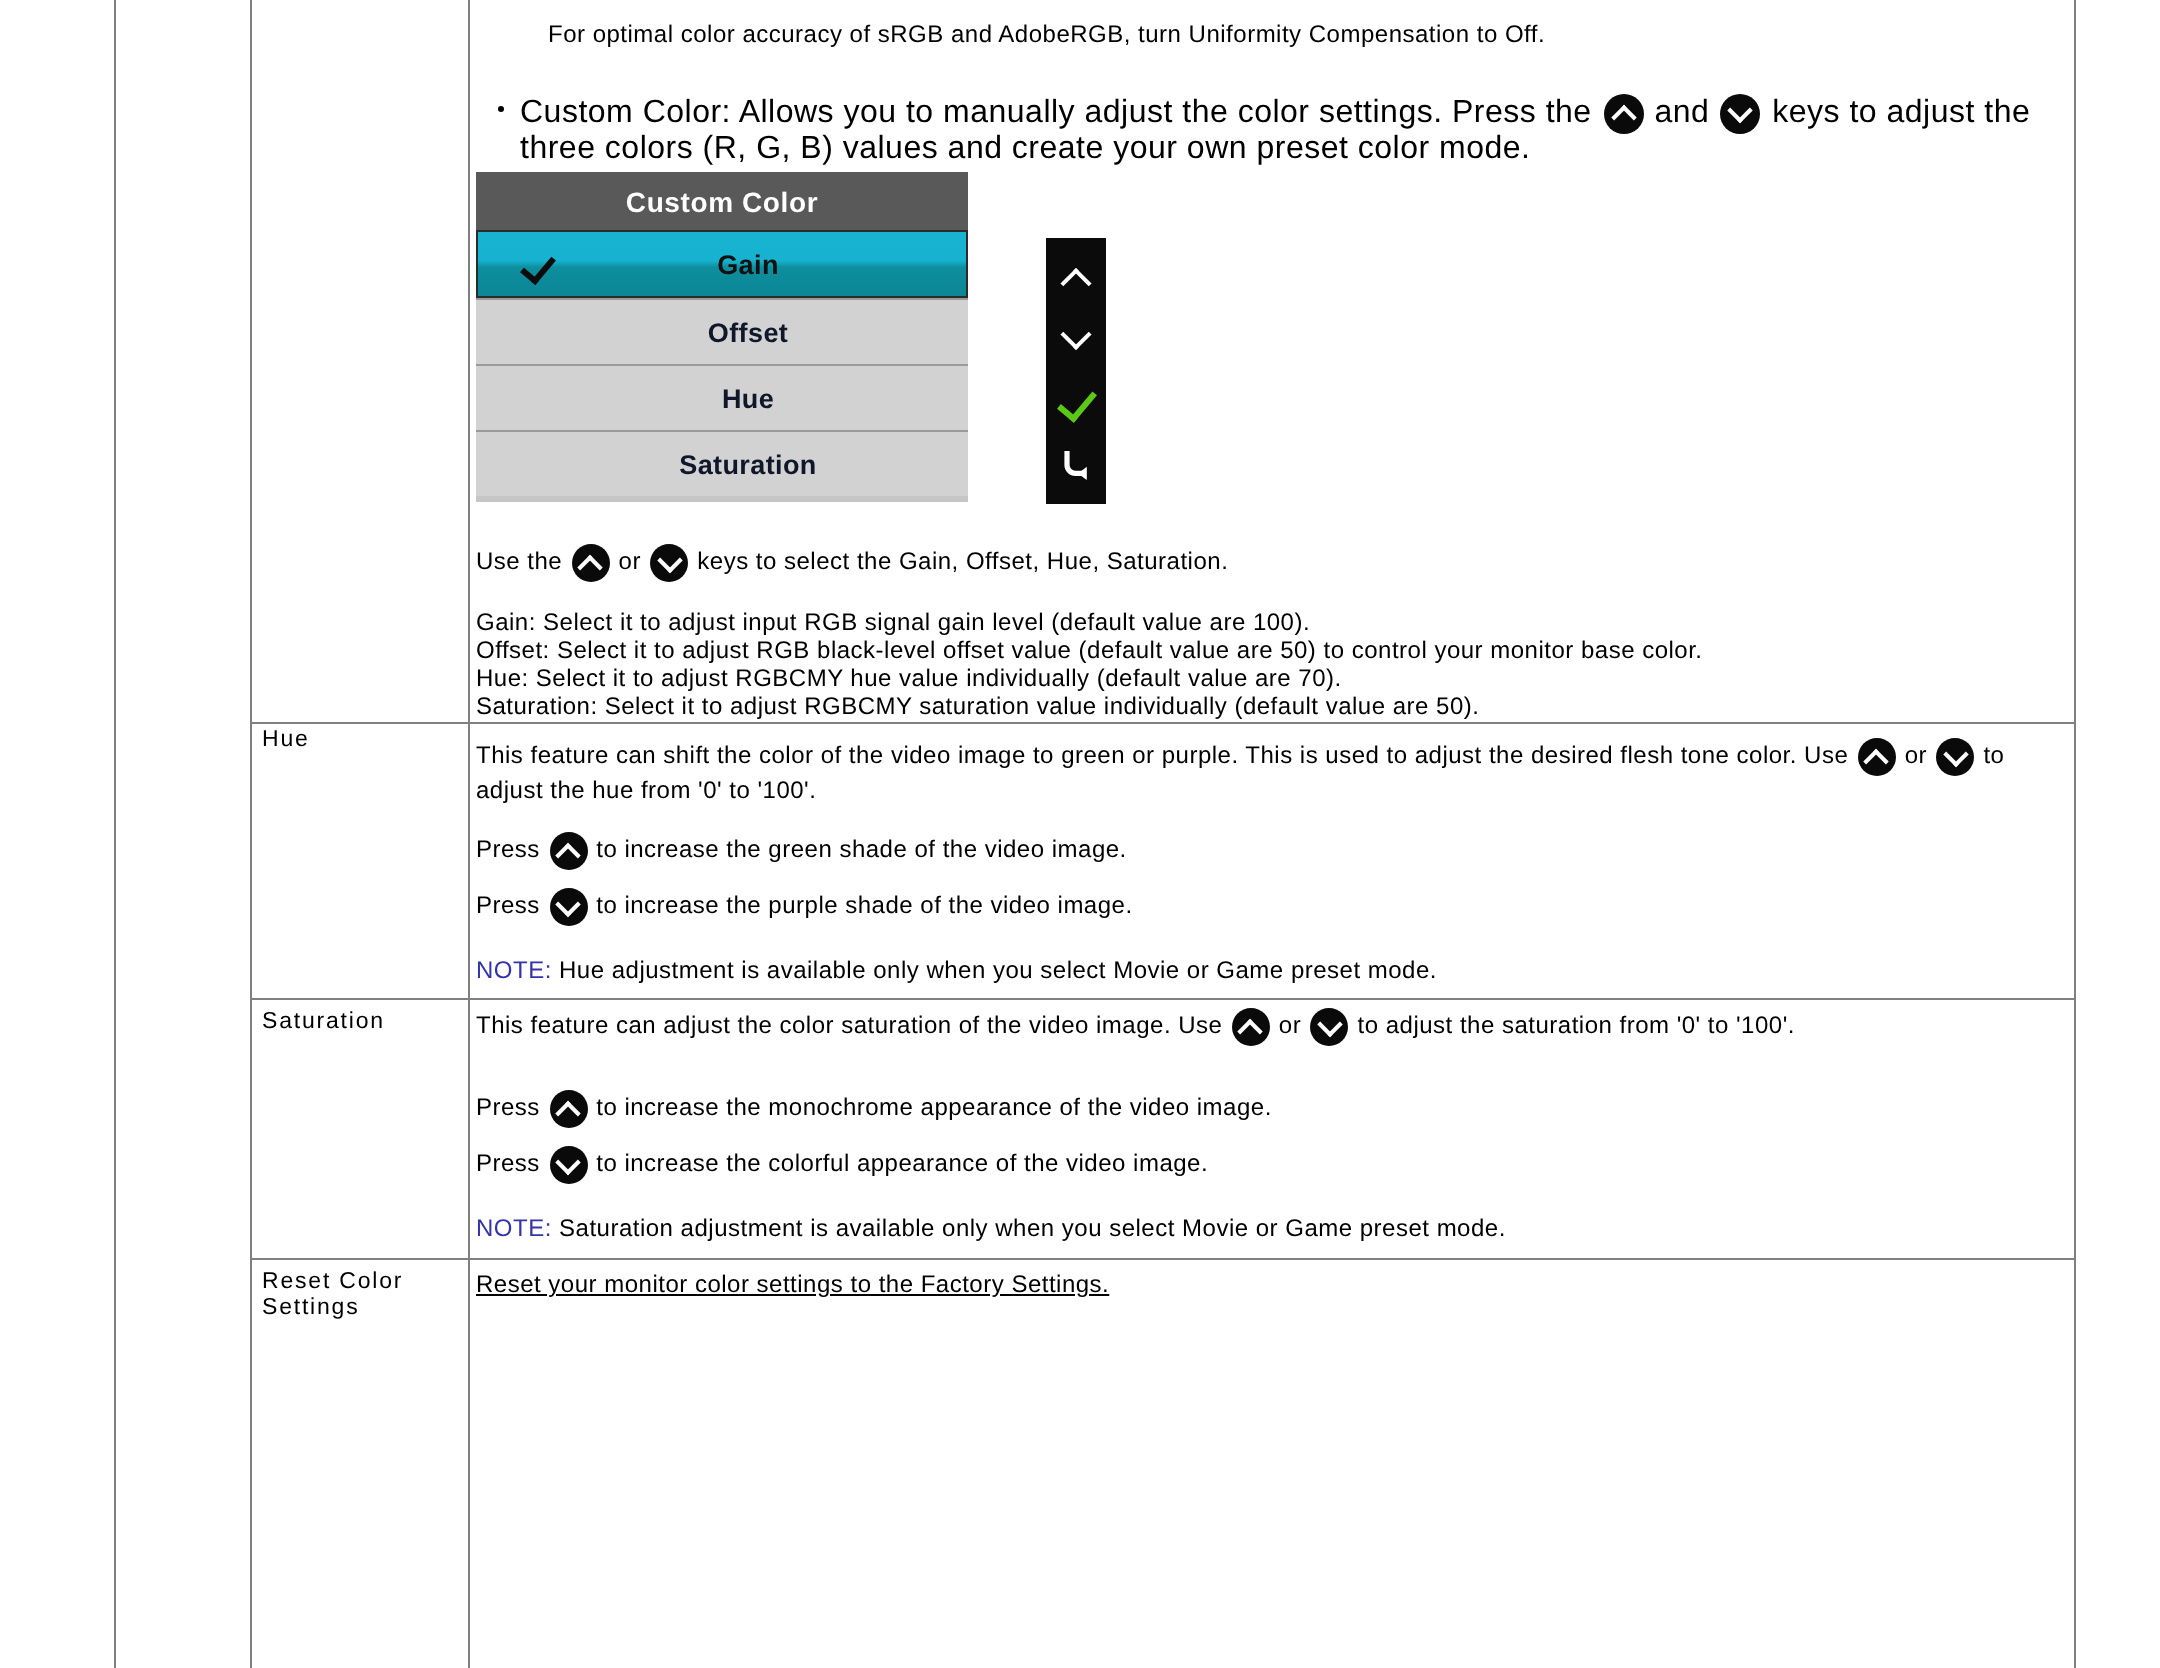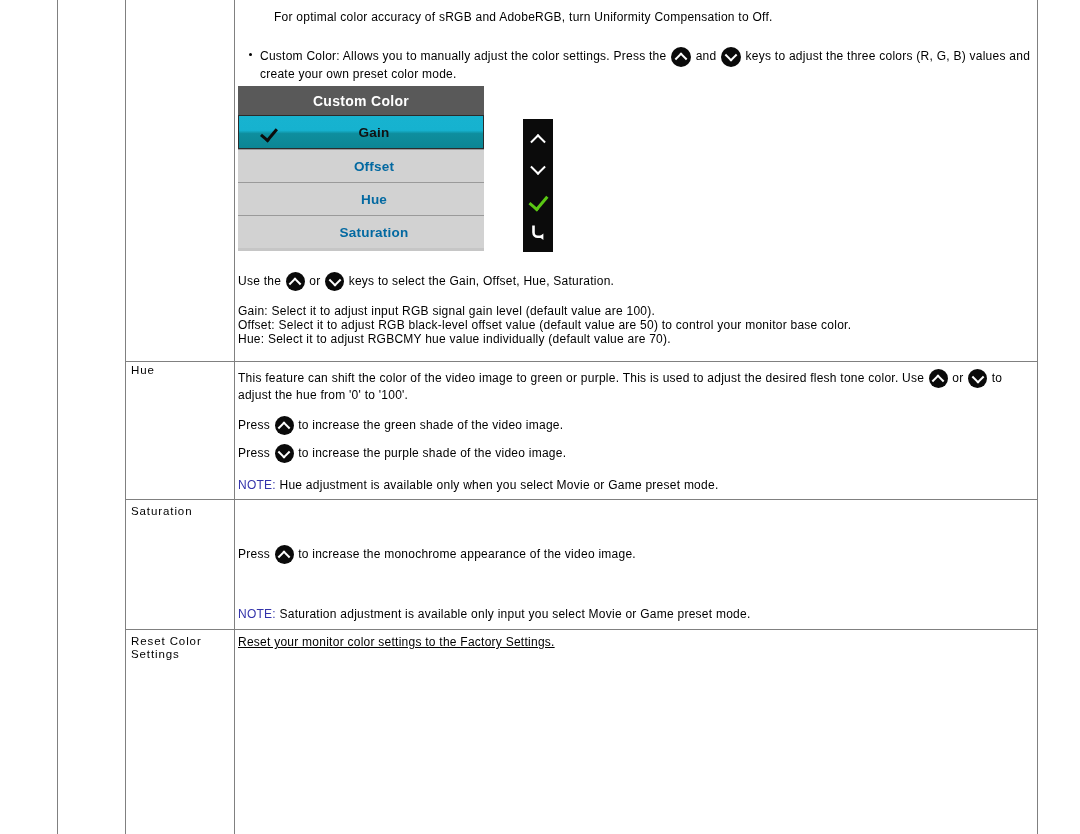--- a/index.html
+++ b/index.html
@@ -87,21 +87,21 @@
   .keybtn.sm { width: 19px; height: 19px; }
 
   
   ul.bullets {
     margin: 0;
     padding-left: 22px;
     list-style: none;
   }
   ul.bullets > li {
     position: relative;
-    font-size: 12px;
+    font-size: 16px;
     line-height: 15px;
     letter-spacing: 0.25px;
   }
   ul.bullets > li::before {
     content: "";
     position: absolute;
     left: -11px;
     top: 6px;
     width: 3px; height: 3px;
     background: #000;
@@ -135,21 +135,21 @@
     display: flex;
     align-items: center;
     border-top: 1px solid #9a9a9a;
     justify-content: center;
   }
   .osd-row .osd-label {
     width: 100%;
     text-align: center;
     font-size: 13.5px;
     font-weight: bold;
-    color: #0369a1;
+    color: #0f172a;
     letter-spacing: 0.2px;
     padding-left: 26px;
   }
   .osd-row.selected {
     background: linear-gradient(to bottom, #17b3d0 0%, #16b2cf 45%, #0e8e9e 55%, #0b8694 100%);
     border: 1px solid #2b2b2b;
     height: 34px;
   }
   .osd-row.selected .osd-label { color: #111111; }
   .osd-check {
@@ -279,20 +279,21 @@
       <span>or</span>
       <span class="keybtn sm down"></span>
       <span>keys to select the Gain, Offset, Hue, Saturation.</span>
     </p>
   </div>
 
   <div class="content-cell" style="top:304px;">
     <p class="para tight">Gain: Select it to adjust input RGB signal gain level (default value are 100).</p>
     <p class="para tight">Offset: Select it to adjust RGB black-level offset value (default value are 50) to control your monitor base color.</p>
     <p class="para tight">Hue: Select it to adjust RGBCMY hue value individually (default value are 70).</p>
+    <p class="para tight">Saturation: Select it to adjust RGBCMY saturation value individually (default value are 50).</p>
   </div>
 
   <div class="label-cell" style="top:364px;">Hue</div>
 
   <div class="content-cell" style="top:369px;">
     <p class="para">
       <span>This feature can shift the color of the video image to green or purple. This is used to adjust the desired flesh tone color. Use</span>
       <span class="keybtn sm up"></span>
       <span>or</span>
       <span class="keybtn sm down"></span>
@@ -318,34 +319,50 @@
 
   <div class="content-cell" style="top:478px;">
     <p class="para">
       <span class="note-label">NOTE:</span>
       <span>Hue adjustment is available only when you select Movie or Game preset mode.</span>
     </p>
   </div>
 
   <div class="label-cell" style="top:505px;">Saturation</div>
 
+  <div class="content-cell" style="top:504px;">
+    <p class="para">
+      <span>This feature can adjust the color saturation of the video image. Use</span>
+      <span class="keybtn sm up"></span>
+      <span>or</span>
+      <span class="keybtn sm down"></span>
+      <span>to adjust the saturation from '0' to '100'.</span>
+    </p>
+  </div>
 
   <div class="content-cell" style="top:545px;">
     <p class="para">
       <span>Press</span>
       <span class="keybtn sm up"></span>
       <span>to increase the monochrome appearance of the video image.</span>
     </p>
   </div>
 
+  <div class="content-cell" style="top:573px;">
+    <p class="para">
+      <span>Press</span>
+      <span class="keybtn sm down"></span>
+      <span>to increase the colorful appearance of the video image.</span>
+    </p>
+  </div>
 
   <div class="content-cell" style="top:607px;">
     <p class="para">
       <span class="note-label">NOTE:</span>
-      <span>Saturation adjustment is available only input you select Movie or Game preset mode.</span>
+      <span>Saturation adjustment is available only when you select Movie or Game preset mode.</span>
     </p>
   </div>
 
   <div class="label-cell" style="top:635px;">Reset Color Settings</div>
 
   <div class="content-cell" style="top:635px;text-decoration:underline;">
     <p class="para">Reset your monitor color settings to the Factory Settings.</p>
   </div>
 
 </div>

